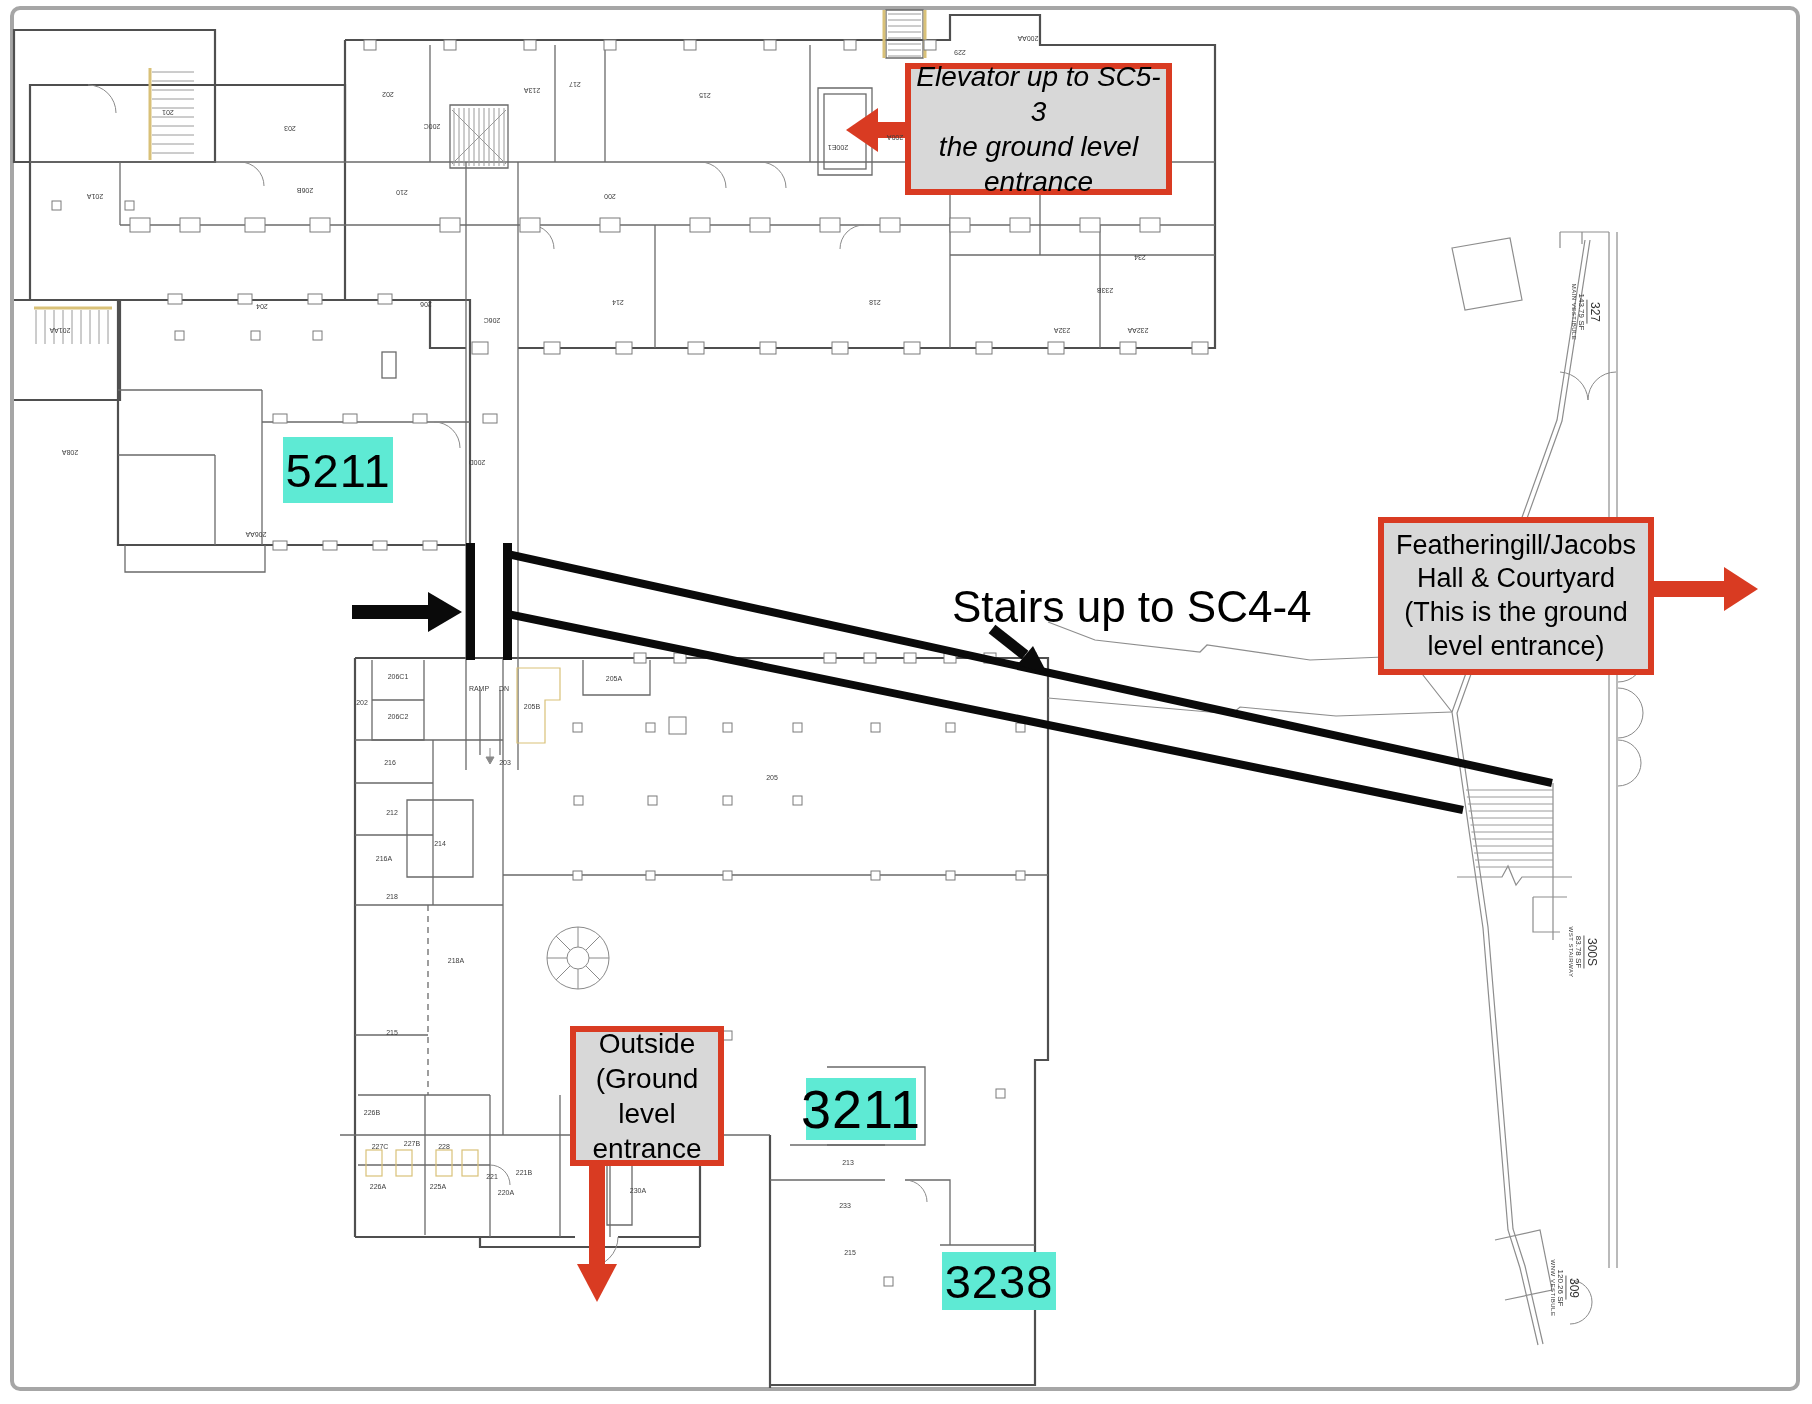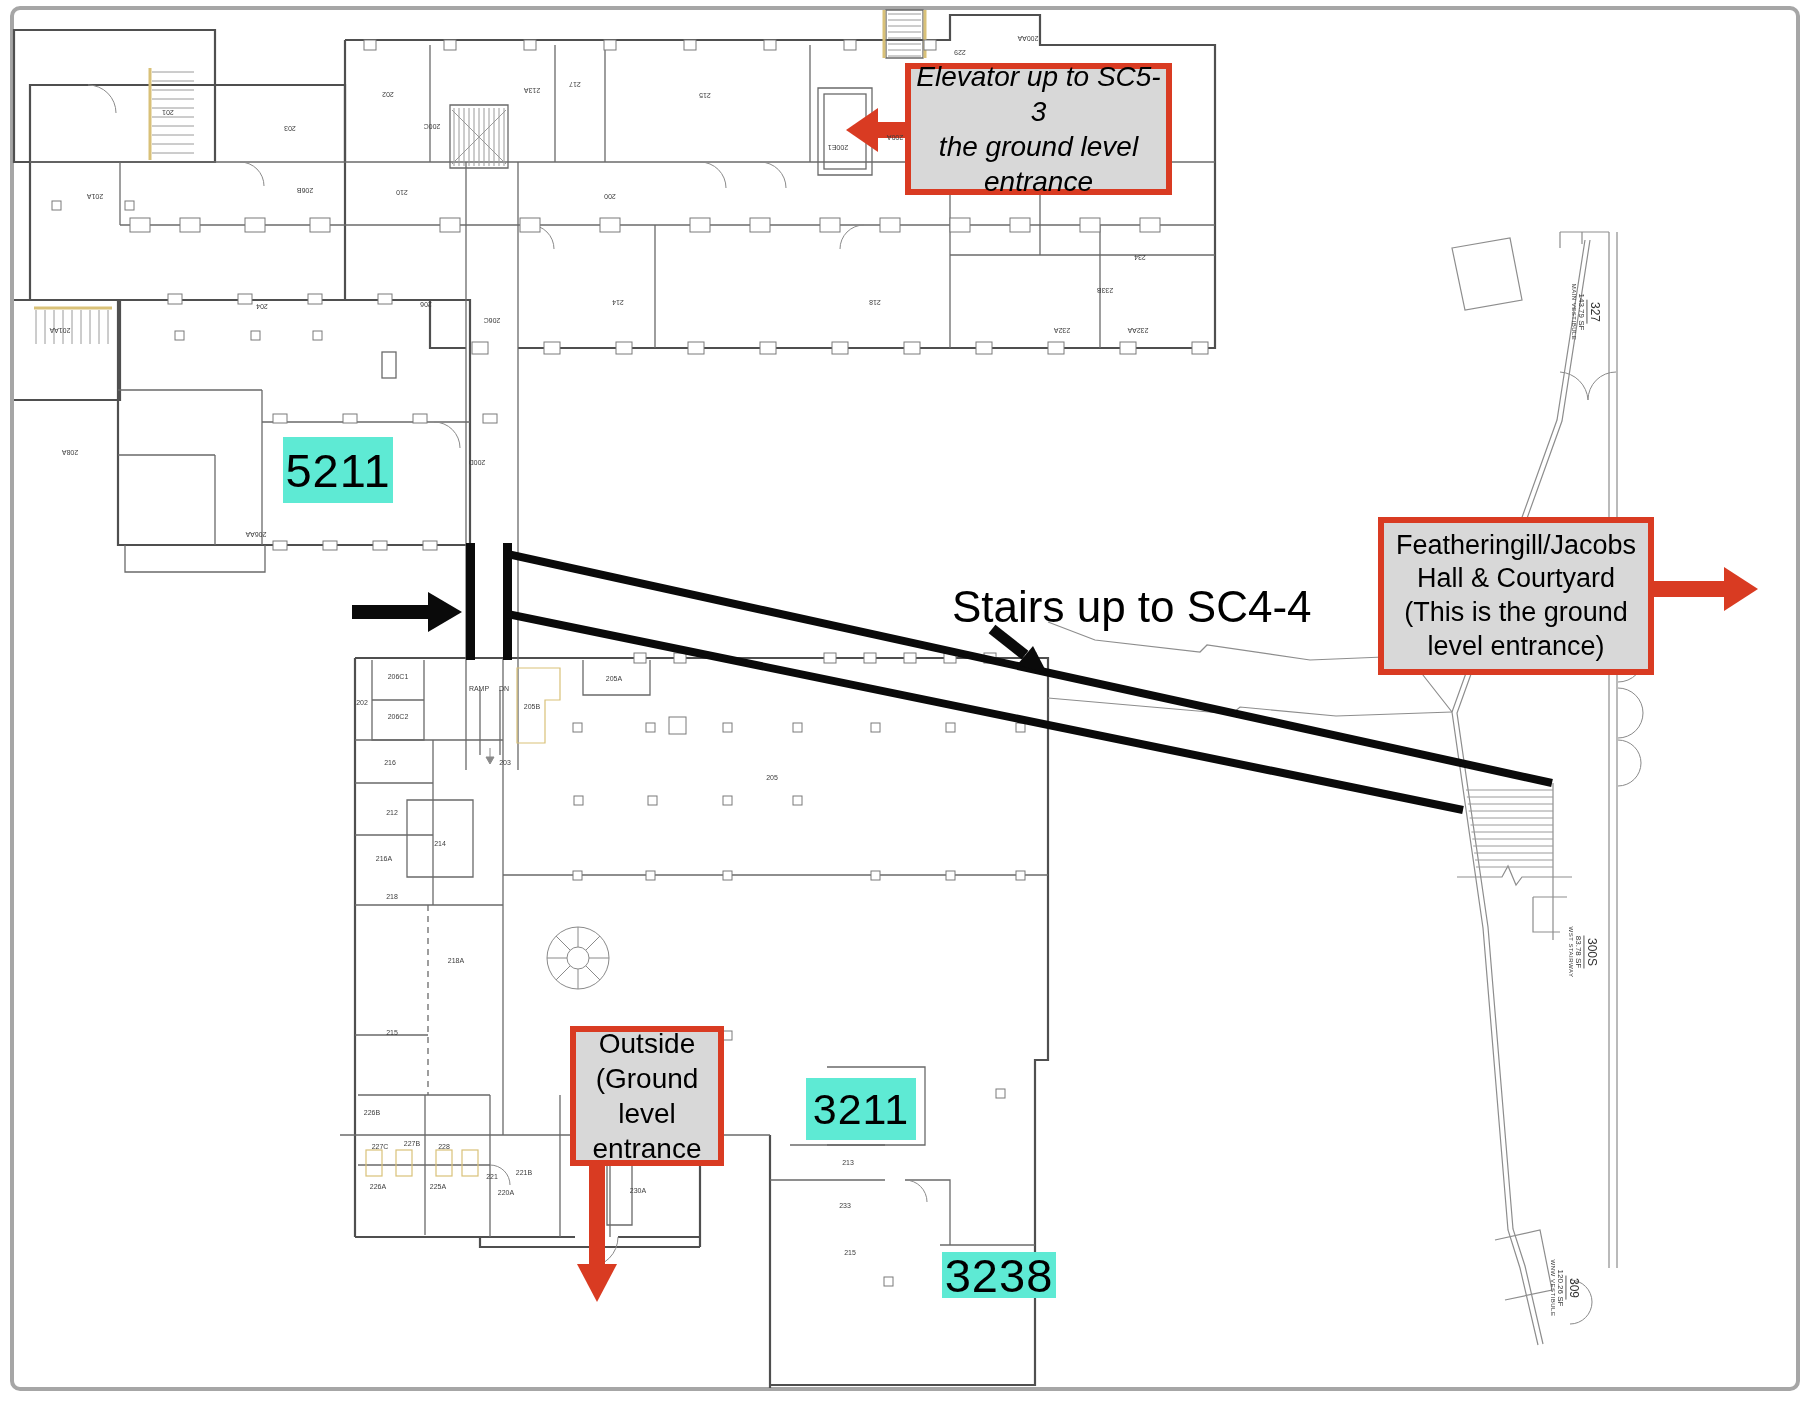--- a/index.html
+++ b/index.html
@@ -403,22 +403,22 @@
 Hall &amp; Courtyard
 (This is the ground
 level entrance)</div>
 
   <div class="overlay ann-box" style="left:570px;top:1026px;width:154px;height:140px;font-size:28px;">Outside
 (Ground
 level
 entrance</div>
 
   <div class="overlay room-num" style="left:283px;top:437px;width:110px;height:66px;font-size:47px;">5211</div>
-  <div class="overlay room-num" style="left:806px;top:1078px;width:110px;height:62px;font-size:43px;">3211</div>
-  <div class="overlay room-num" style="left:942px;top:1252px;width:114px;height:46px;font-size:47px;">3238</div>
+  <div class="overlay room-num" style="left:806px;top:1078px;width:110px;height:62px;font-size:54px;">3211</div>
+  <div class="overlay room-num" style="left:942px;top:1252px;width:114px;height:58px;font-size:47px;">3238</div>
 
   <div class="overlay side-label" style="left:1588px;top:312px;">
     <div class="num">327</div>
     <div class="area">143.79 SF</div>
     <div class="nm">MAIN VESTIBULE</div>
   </div>
   <div class="overlay side-label" style="left:1585px;top:952px;">
     <div class="num">300S</div>
     <div class="area">83.78 SF</div>
     <div class="nm">WST STAIRWAY</div>

